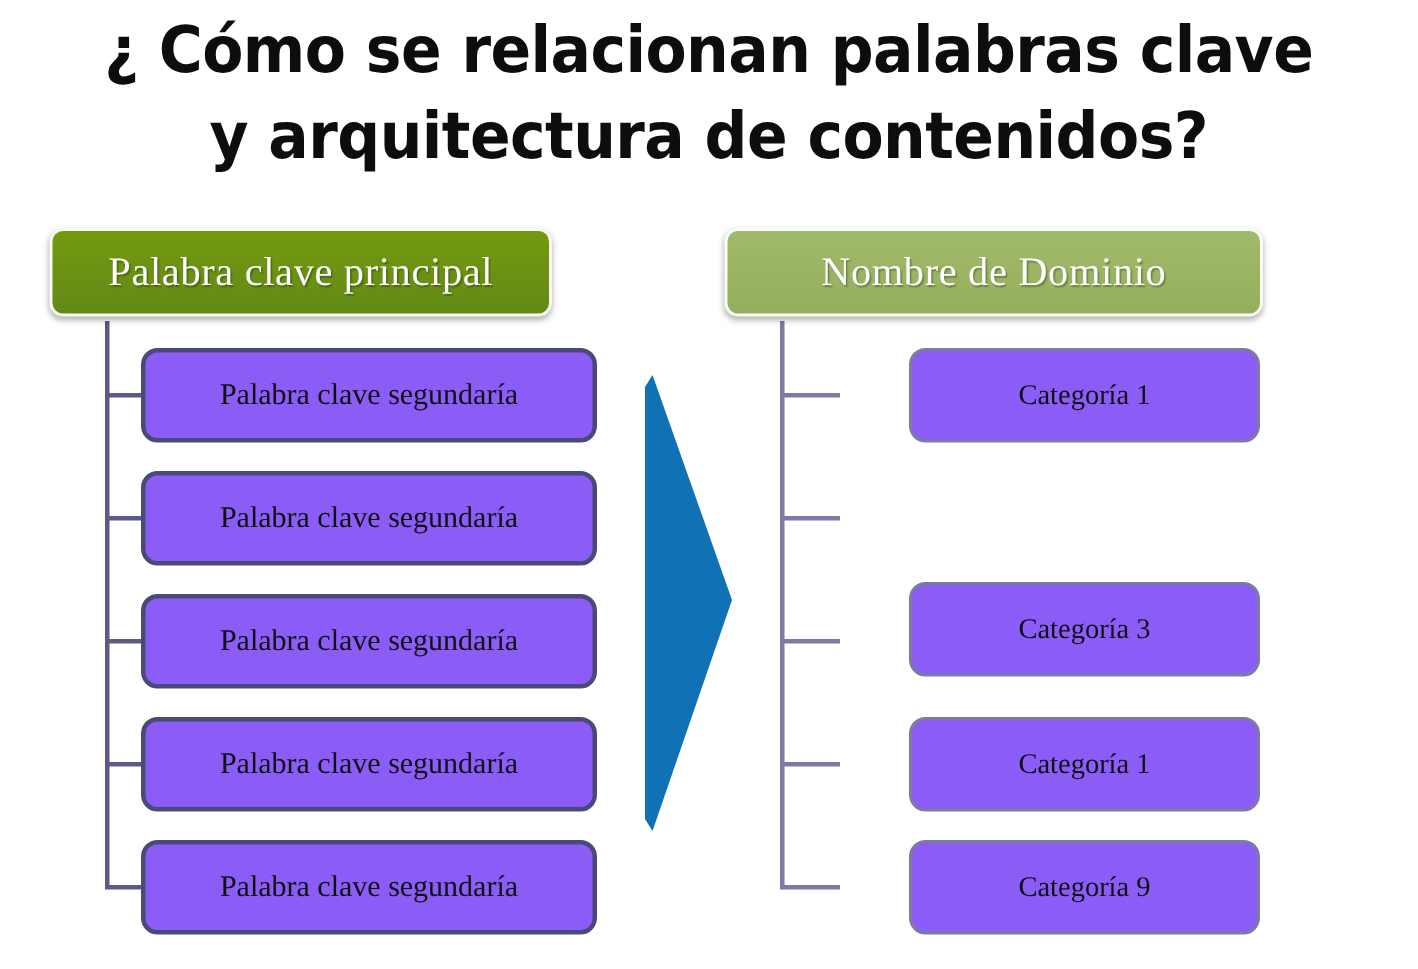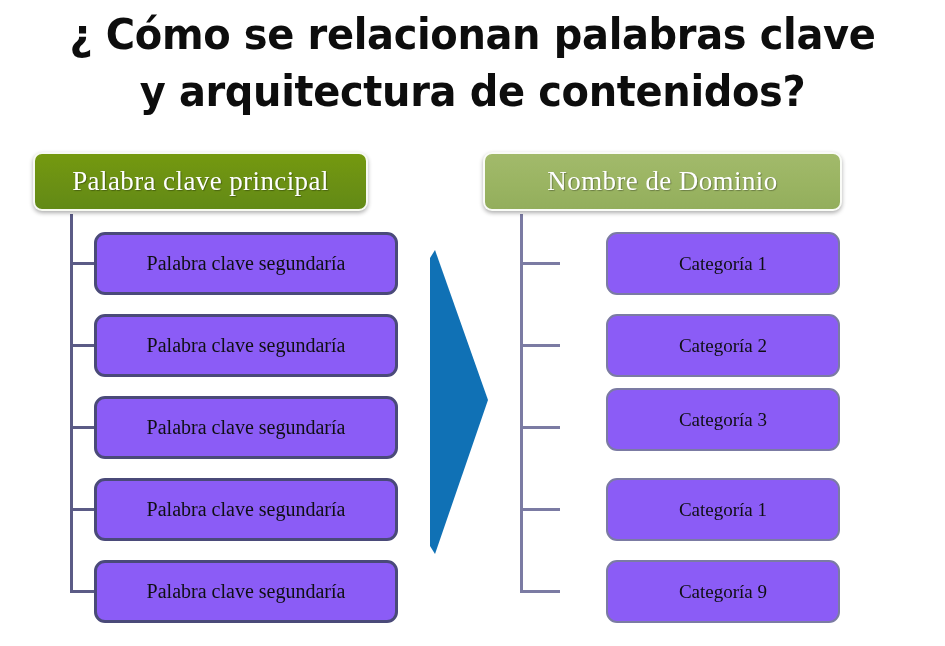--- a/index.html
+++ b/index.html
@@ -163,23 +163,20 @@
   <div class="node left" style="top:478px">
     <span>Palabra clave segundaría</span>
   </div>
   <div class="node left" style="top:560px">
     <span>Palabra clave segundaría</span>
   </div>
 
   <div class="node right" style="top:232px">
     <span>Categoría 1</span>
   </div>
-  <div class="node right" style="top:314px">
-    <span>Categoría 2</span>
-  </div>
   <div class="node right" style="top:388px">
     <span>Categoría 3</span>
   </div>
   <div class="node right" style="top:478px">
     <span>Categoría 1</span>
   </div>
   <div class="node right" style="top:560px">
     <span>Categoría 9</span>
   </div>
 

